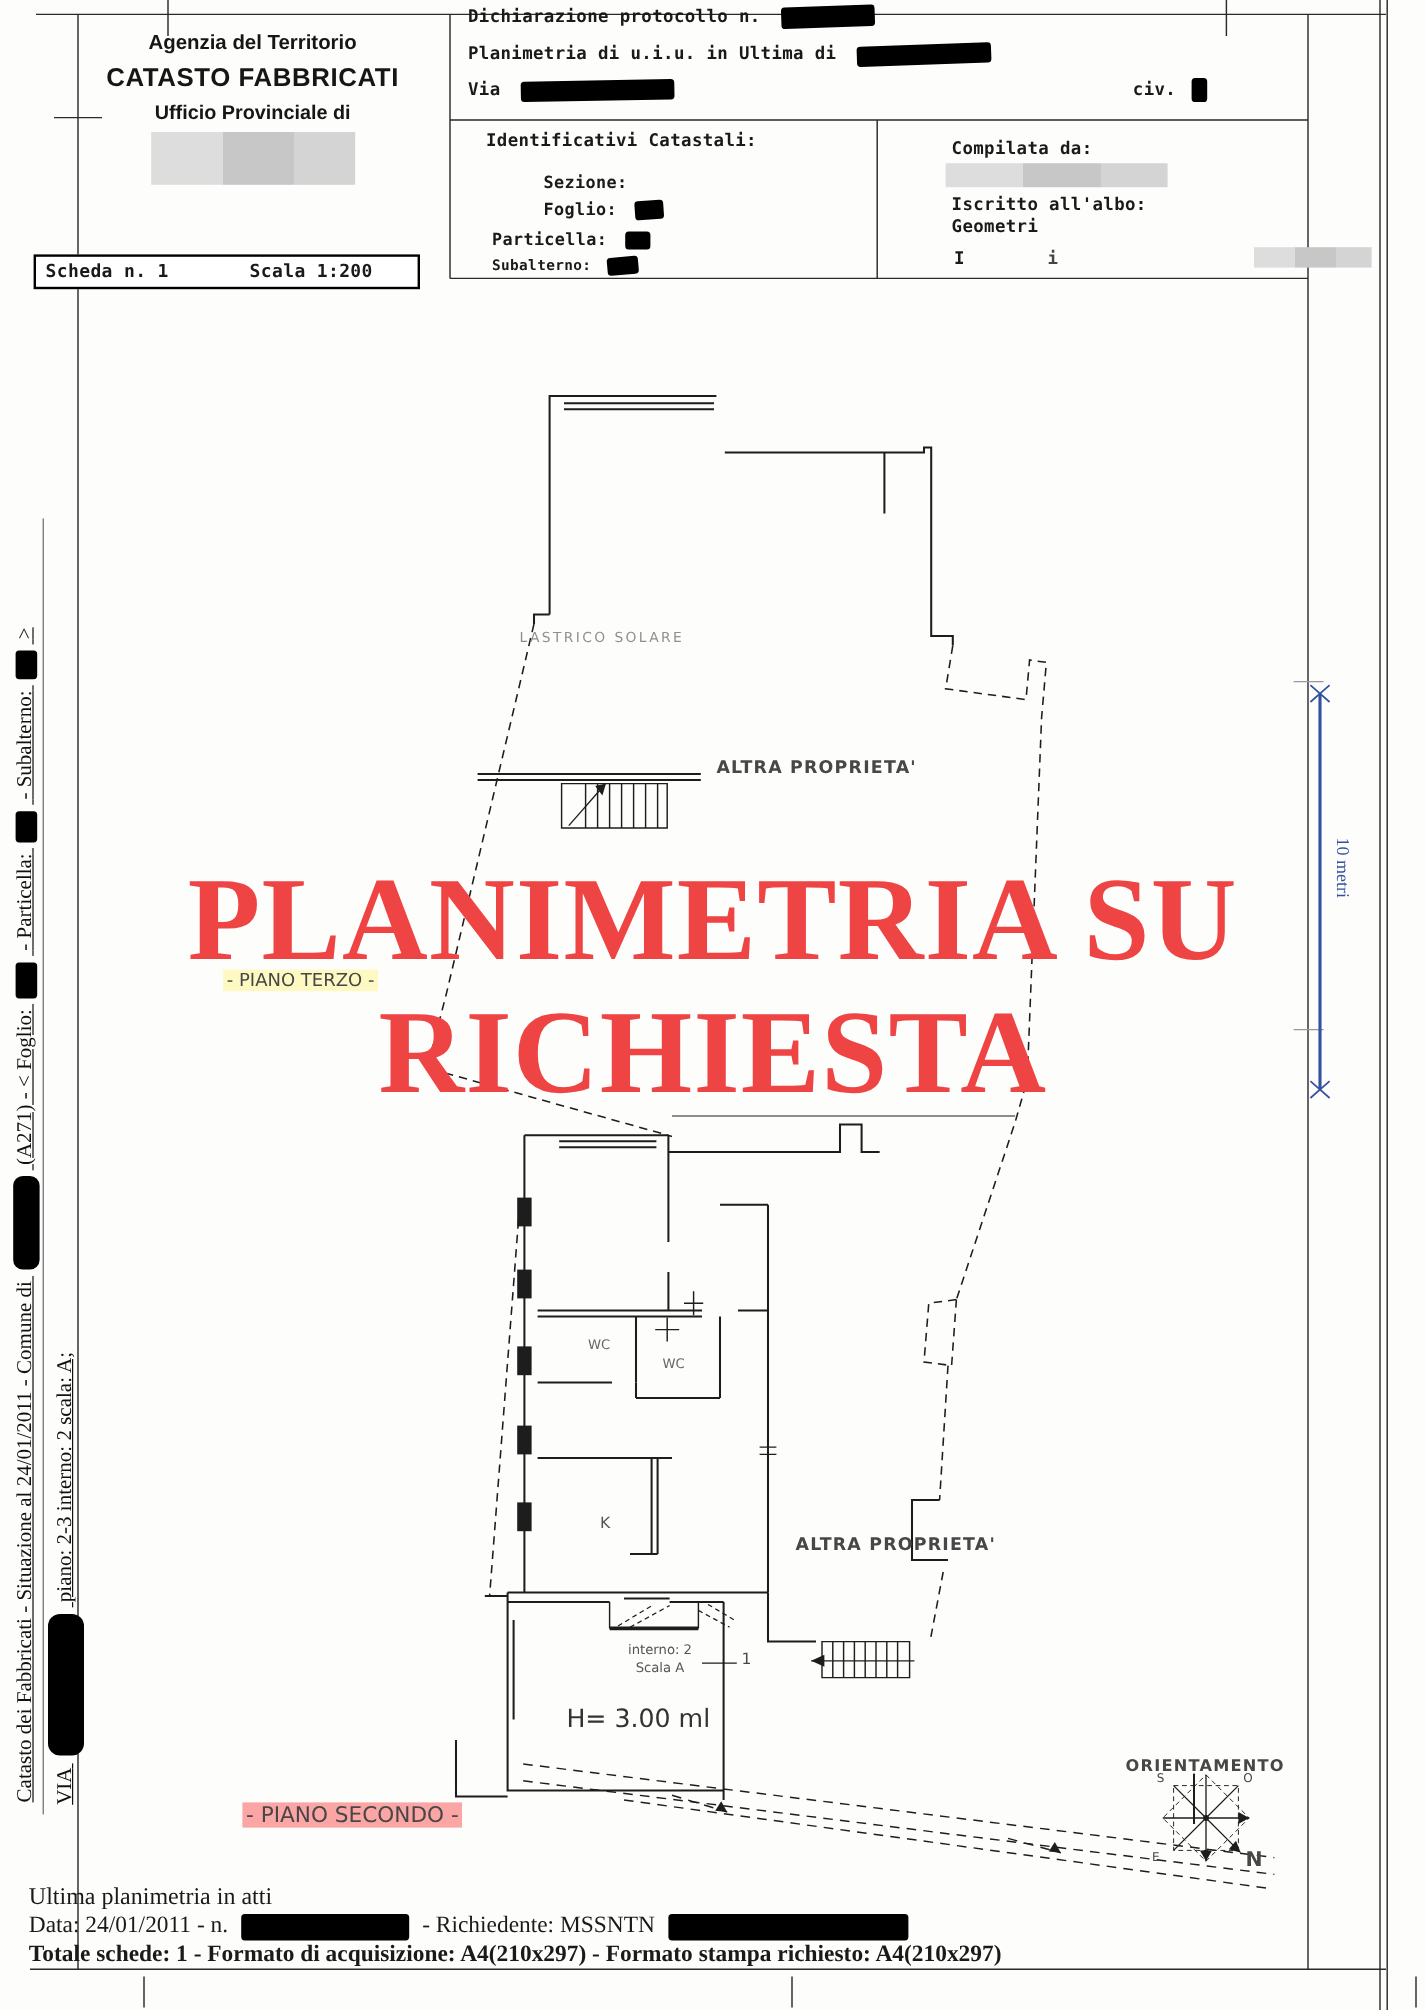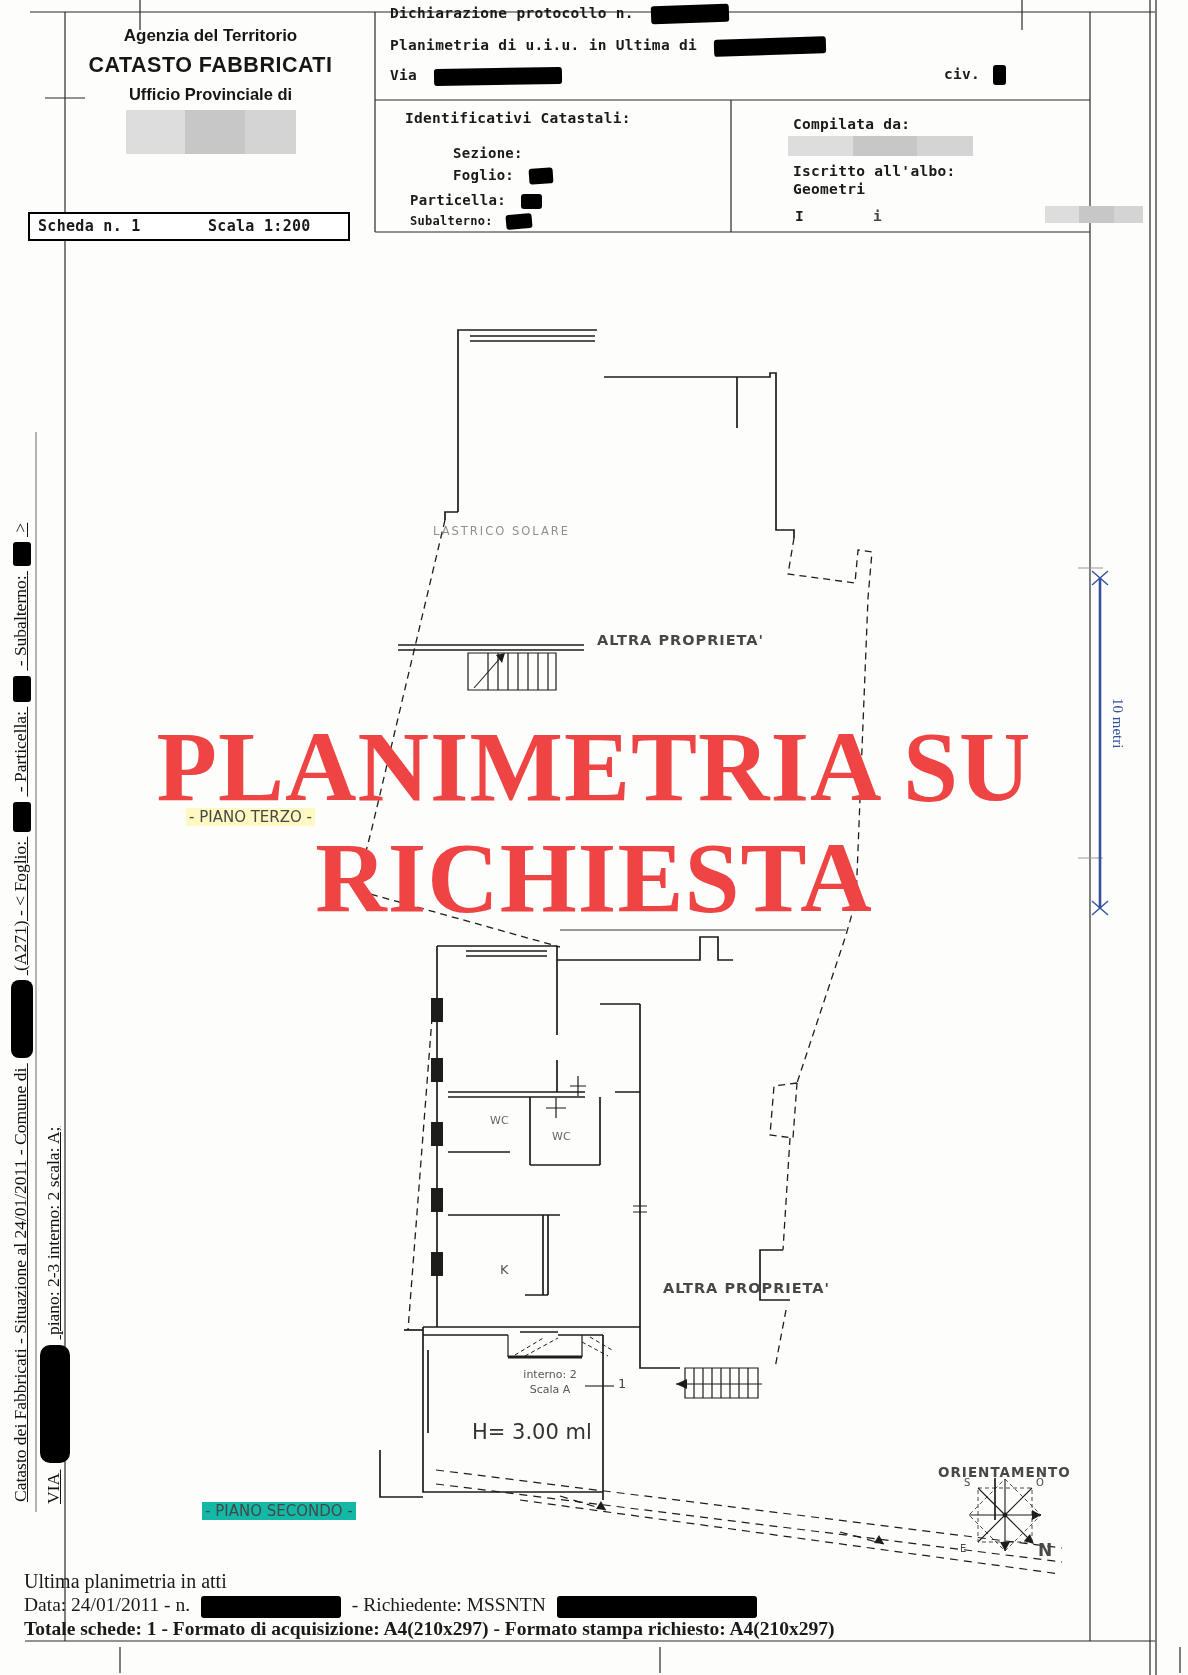--- a/index.html
+++ b/index.html
@@ -182,21 +182,21 @@
 <div class="abs planlabel" style="left:490px;top:1114px;font-size:11px;color:#666;">WC</div>
 <div class="abs planlabel" style="left:552px;top:1130px;font-size:11px;color:#666;">WC</div>
 <div class="abs planlabel" style="left:500px;top:1262px;font-size:13px;color:#555;">K</div>
 <div class="abs planlabel" style="left:663px;top:1280px;font-size:14.5px;font-weight:600;letter-spacing:1px;">ALTRA PROPRIETA'</div>
 <div class="abs planlabel" style="left:518px;top:1368px;font-size:11px;color:#555;text-align:center;width:64px;line-height:1.35;">
   <div>interno: 2</div>
   <div>Scala A</div>
 </div>
 <div class="abs planlabel" style="left:618px;top:1376px;font-size:13px;">1</div>
 <div class="abs planlabel" style="left:472px;top:1420px;font-size:21px;color:#333;">H= 3.00 ml</div>
-<div class="abs planlabel" style="left:202px;top:1502px;font-size:15px;background:#14b8a6;padding:0 3px;">- PIANO SECONDO -</div>
+<div class="abs planlabel" style="left:202px;top:1502px;font-size:18px;background:#fca5a5;padding:0 3px;">- PIANO SECONDO -</div>
 <div class="abs planlabel" style="left:938px;top:1464px;font-size:13.5px;font-weight:bold;letter-spacing:1px;">ORIENTAMENTO</div>
 <div class="abs planlabel" style="left:964px;top:1477px;font-size:10px;">S</div>
 <div class="abs planlabel" style="left:1036px;top:1477px;font-size:10px;">O</div>
 <div class="abs planlabel" style="left:960px;top:1543px;font-size:10px;">E</div>
 <div class="abs planlabel" style="left:1038px;top:1540px;font-size:17px;font-weight:bold;">N</div>
 <div class="abs r90 serif" style="left:1126px;top:698px;font-size:15px;color:#33519e;">10 metri</div>
 
 <div class="abs vrot" style="left:10px;top:1502px;width:1070px;">
   <span>Catasto dei Fabbricati - Situazione al 24/01/2011 - Comune di</span>
   <span class="redact-b" style="width:78px;height:22px;margin:0 5px;border-radius:8px;"></span>

